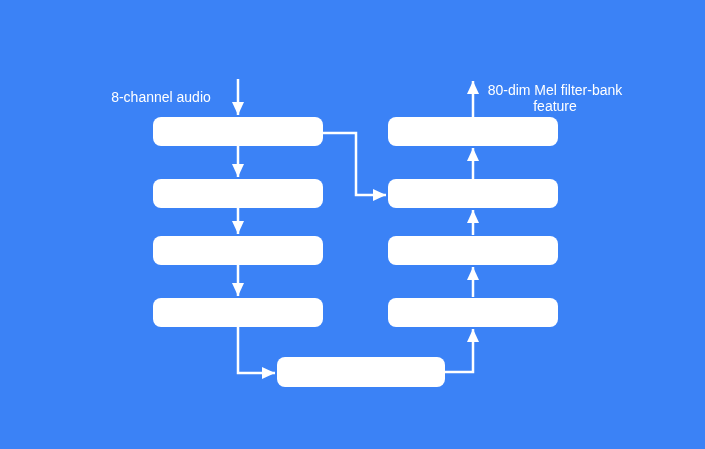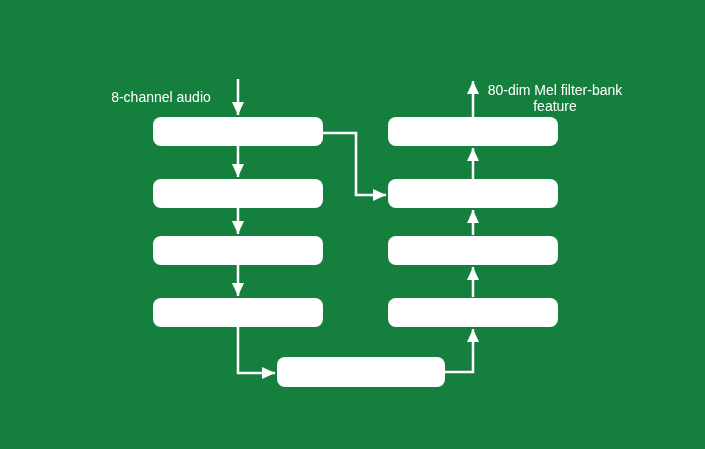--- a/index.html
+++ b/index.html
@@ -4,21 +4,21 @@
 <style>
   html, body {
     margin: 0;
     padding: 0;
     background: #000000;
   }
   .stage {
     position: relative;
     width: 705px;
     height: 449px;
-    background: #15803d;
+    background: #3b82f6;
     overflow: hidden;
     font-family: "Liberation Sans", "DejaVu Sans", sans-serif;
   }
   svg { display: block; }
   .flow-box {
     fill: #ffffff;
     stroke: none;
   }
   .conn {
     fill: none;

